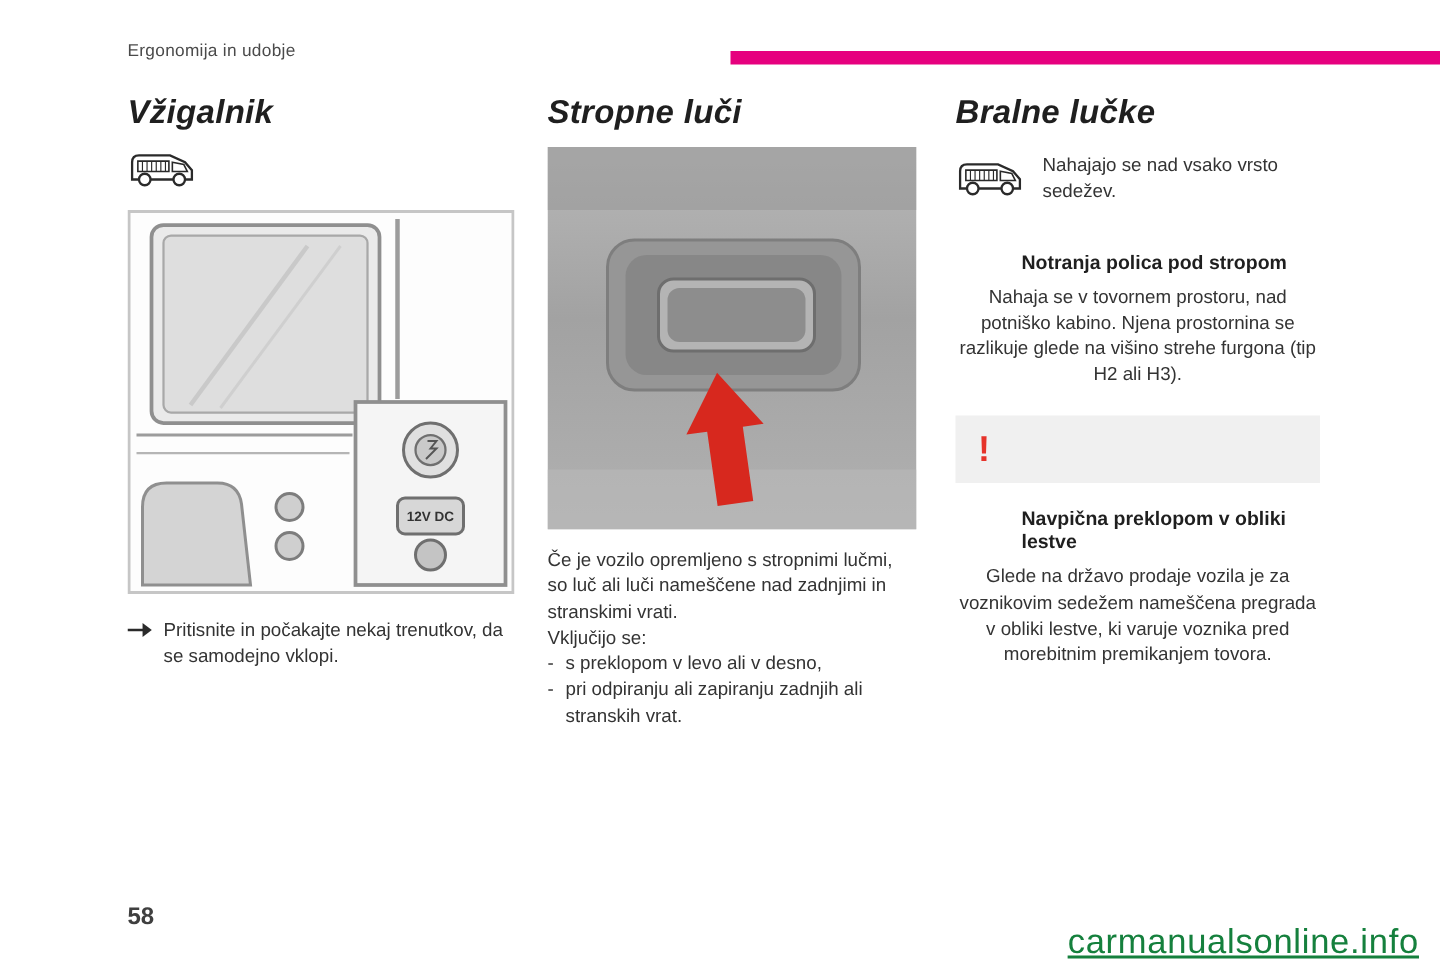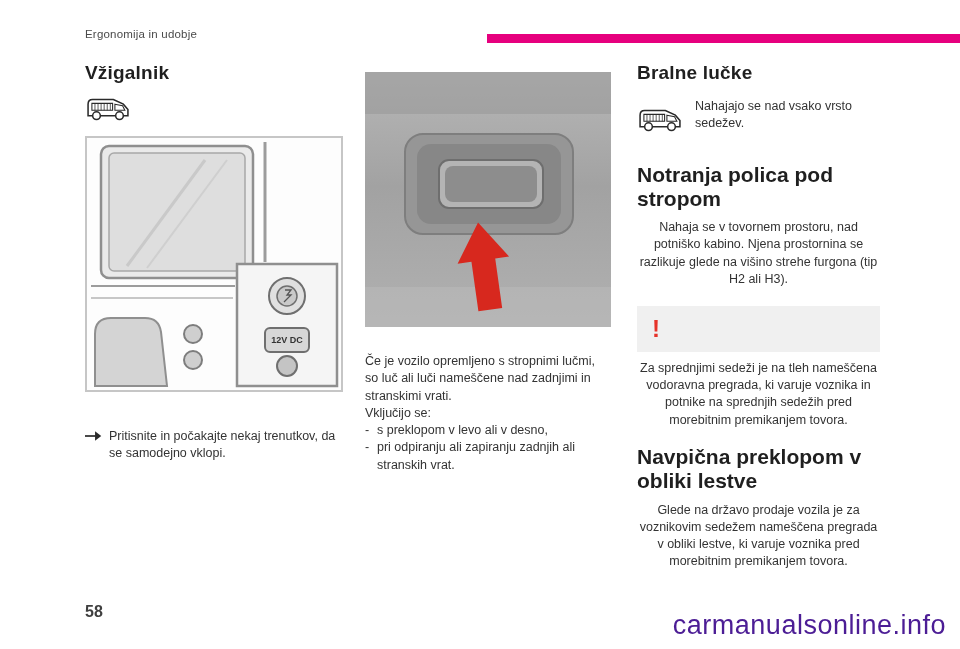--- a/index.html
+++ b/index.html
@@ -17,40 +17,40 @@
   }
   .accent-bar {
     position:absolute; left:487px; top:34px; right:0; height:9px;
     background:#e6007e;
   }
   .col { position:absolute; top:62px; }
   .col1 { left:85px;  width:258px; }
   .col2 { left:365px; width:246px; }
   .col3 { left:637px; width:243px; }
   h1.title {
-    font-size:19px; font-weight:bold; color:#1f1f1f; letter-spacing:0.2px;
+    font-size:22px; font-weight:bold; color:#1f1f1f; letter-spacing:0.2px;font-style:italic;
   }
   h2.subtitle {
-    font-size:21px; font-weight:bold; color:#1f1f1f; line-height:1.16;
+    font-size:13px; font-weight:bold; color:#1f1f1f; line-height:1.16;margin-left:44px;
   }
   p.body, li.body {
     font-size:12.5px; line-height:1.38; color:#333;
   }
   .van-icon-wrap { margin-top:10px; }
   .illus { margin-top:14px; display:block; }
-  .note-row { display:flex; margin-top:36px; }
+  .note-row { display:flex; margin-top:16px; }
   .arrow-icon { flex:0 0 24px; padding-top:2px; }
   .col2 .illus { margin-top:10px; }
   .col2 p.body { margin-top:0; }
-  .col2 .text-block { margin-top:26px; }
+  .col2 .text-block { margin-top:12px; }
   ul.bullets { list-style:none; }
   ul.bullets li { display:flex; }
   ul.bullets .dash { flex:0 0 12px; }
   ul.bullets .bullet-text { flex:1; }
-  .reading-row { display:flex; margin-top:14px; align-items:flex-end; }
+  .reading-row { display:flex; margin-top:14px; align-items:flex-start; }
   .reading-row .van-icon-wrap { margin:0; flex:0 0 58px; padding-top:2px; }
   .reading-row p { flex:1; }
   .mt8  { margin-top:8px;text-align:center; }
   .mt16 { margin-top:16px; }
   .mt18 { margin-top:18px; }
   .mt30 { margin-top:30px; }
   .warning-box {
     margin-top:18px; background:#f0f0f0;
     display:flex; padding:12px 12px 12px 8px;
   }
@@ -58,21 +58,21 @@
     flex:0 0 22px; color:#e6332a; font-weight:bold;
     font-size:24px; line-height:0.9; text-align:center;
   }
   .warning-box p { flex:1; }
   .page-number {
     position:absolute; left:85px; bottom:28px;
     font-size:16px; font-weight:bold; color:#3f3f3f;
   }
   .watermark {
     position:absolute; right:14px; bottom:8px;
-    font-size:27px; color:#4c1d95; letter-spacing:0.5px;
+    font-size:23px; color:#15803d; letter-spacing:0.5px;text-decoration:underline;
   }
   svg { display:block; }
 </style>
 </head>
 <body>
 
 <div class="section-header">Ergonomija in udobje</div>
 <div class="accent-bar"></div>
 
 <section class="col col1">
@@ -133,20 +133,21 @@
       <svg width="17" height="12" viewBox="0 0 22 14">
         <path d="M0 7 H14" stroke="#2a2a2a" stroke-width="2.2" fill="none"></path>
         <path d="M13 1 L21 7 L13 13 Z" fill="#2a2a2a"></path>
       </svg>
     </span>
     <p class="body">Pritisnite in počakajte nekaj trenutkov, da se samodejno vklopi.</p>
   </div>
 </section>
 
 <section class="col col2">
+  <h1 class="title">Stropne luči</h1>
 
   <div class="illus">
     <svg width="246" height="255" viewBox="0 0 246 255">
       <defs>
         <linearGradient id="ceilGrad" x1="0" y1="0" x2="0" y2="1">
           <stop offset="0" stop-color="#b7b7b7"></stop>
           <stop offset="0.45" stop-color="#a2a2a2"></stop>
           <stop offset="1" stop-color="#b1b1b1"></stop>
         </linearGradient>
       </defs>
@@ -209,20 +210,19 @@
     <p class="body">Nahajajo se nad vsako vrsto sedežev.</p>
   </div>
 
   <h2 class="subtitle mt30">Notranja polica pod stropom</h2>
   <p class="body mt8">Nahaja se v tovornem prostoru, nad potniško kabino. Njena prostornina se razlikuje glede na višino strehe furgona (tip H2 ali H3).</p>
 
   <div class="warning-box">
     <span class="warn-mark">!</span>
   </div>
 
-  <p class="body mt8">Za sprednjimi sedeži je na tleh nameščena vodoravna pregrada, ki varuje voznika in potnike na sprednjih sedežih pred morebitnim premikanjem tovora.</p>
 
   <h2 class="subtitle mt16">Navpična preklopom v obliki lestve</h2>
   <p class="body mt8">Glede na državo prodaje vozila je za voznikovim sedežem nameščena pregrada v obliki lestve, ki varuje voznika pred morebitnim premikanjem tovora.</p>
 </section>
 
 <div class="page-number">58</div>
 <div class="watermark">carmanualsonline.info</div>
 
 </body></html>

